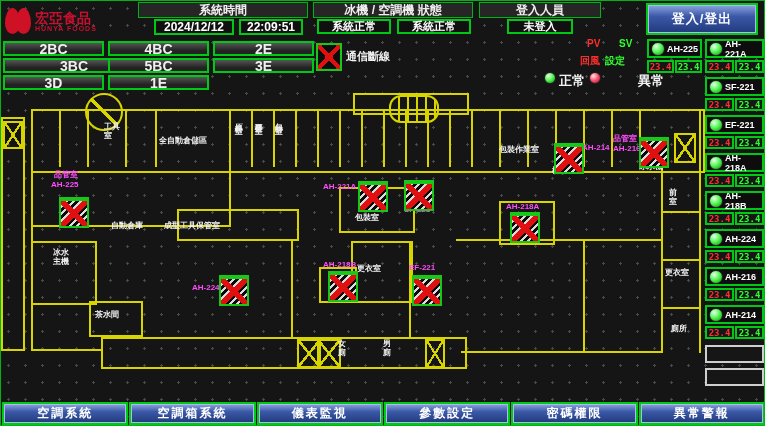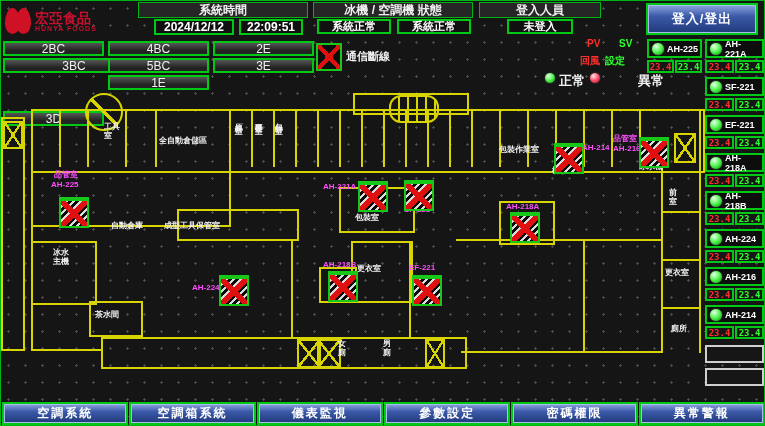--- a/index.html
+++ b/index.html
@@ -17,21 +17,21 @@
         display:flex;align-items:center;justify-content:center;font-size:12px;}
   .vbox{background:#101010;border:2px solid #00c814;color:#fff;font-weight:bold;
         display:flex;align-items:center;justify-content:center;font-size:12px;}
   .logo-blob{width:15px;height:26px;background:#cf1126;border-radius:50% 50% 50% 50%/60% 60% 40% 40%;display:inline-block;}
   .logo-txt{color:#c8102e;font-weight:bold;font-size:14px;line-height:14px;}
   .logo-sub{color:#c8102e;font-weight:bold;font-size:7px;letter-spacing:1px;}
   .bluebtn{background:linear-gradient(#8ea6e0,#3b59a8 40%,#213a7c);border:2px solid #00c814;
         box-shadow:inset 0 0 0 1px #a9bcec;color:#fff;font-weight:bold;
         display:flex;align-items:center;justify-content:center;cursor:pointer;}
   .floorbtn{background:linear-gradient(#555,#222 70%);border:2px solid #00c814;color:#f0f0f0;
-        font-weight:normal;font-size:12px;display:flex;align-items:center;justify-content:center;cursor:pointer;}
+        font-weight:bold;font-size:14px;display:flex;align-items:center;justify-content:center;cursor:pointer;}
   
   .led{border-radius:50%;border:1px solid #222;display:inline-block;}
   .led-g{background:radial-gradient(circle at 35% 30%,#eaffea,#57f757 45%,#009400);}
   .led-r{background:radial-gradient(circle at 35% 30%,#ffe3e8,#ff5a76 45%,#b00020);}
   .commicon{border:2px solid #18c818;background:
      linear-gradient(to top right,rgba(0,0,0,0) 43%,#e01010 43% 57%,rgba(0,0,0,0) 57%),
      linear-gradient(to bottom right,rgba(0,0,0,0) 43%,#e01010 43% 57%,rgba(0,0,0,0) 57%),#0d0d0d;}
   .devicon{border:2px solid #18c818;border-top-width:4px;background:
      linear-gradient(to top right,rgba(0,0,0,0) 42%,#e01010 42% 58%,rgba(0,0,0,0) 58%),
      linear-gradient(to bottom right,rgba(0,0,0,0) 42%,#e01010 42% 58%,rgba(0,0,0,0) 58%),
@@ -93,21 +93,21 @@
 
 <div class="abs bluebtn" style="left:645px;top:2px;width:112px;height:32px;font-size:13px;letter-spacing:1px;">登入/登出</div>
 
 <div id="floors">
     <div class="abs floorbtn" style="position: absolute; left: 2px; top: 40px; width: 101px; height: 15px;">2BC</div>
     <div class="abs floorbtn" style="position: absolute; left: 107px; top: 40px; width: 101px; height: 15px;">4BC</div>
     <div class="abs floorbtn" style="position: absolute; left: 212px; top: 40px; width: 101px; height: 15px;">2E</div>
     <div class="abs floorbtn" style="position: absolute; left: 2px; top: 57px; width: 114px; height: 15px; padding-left: 28px;">3BC</div>
     <div class="abs floorbtn" style="position: absolute; left: 107px; top: 57px; width: 101px; height: 15px;">5BC</div>
     <div class="abs floorbtn" style="position: absolute; left: 212px; top: 57px; width: 101px; height: 15px;">3E</div>
-    <div class="abs floorbtn" style="position: absolute; left: 2px; top: 74px; width: 101px; height: 15px; margin-top: 36px;">3D</div>
+    <div class="abs floorbtn" style="position: absolute; left: 2px; top: 74px; width: 101px; height: 15px;">3D</div>
     <div class="abs floorbtn" style="position: absolute; left: 107px; top: 74px; width: 101px; height: 15px;">1E</div>
   </div>
 
 <div class="abs commicon" style="left:315px;top:42px;width:26px;height:28px;"></div>
 <div class="abs plabel w" style="left:345px;top:49px;font-size:11px;">通信斷線</div>
 
 <div class="abs" style="left:586px;top:37px;color:#ff2e2e;font-weight:bold;font-size:10px;">PV</div>
 <div class="abs" style="left:618px;top:37px;color:#2eff2e;font-weight:bold;font-size:10px;">SV</div>
 <div class="abs" style="left:579px;top:53px;color:#ff2e2e;font-weight:bold;font-size:10px;">回風</div>
 <div class="abs" style="left:604px;top:53px;color:#2eff2e;font-weight:bold;font-size:10px;">設定</div>

